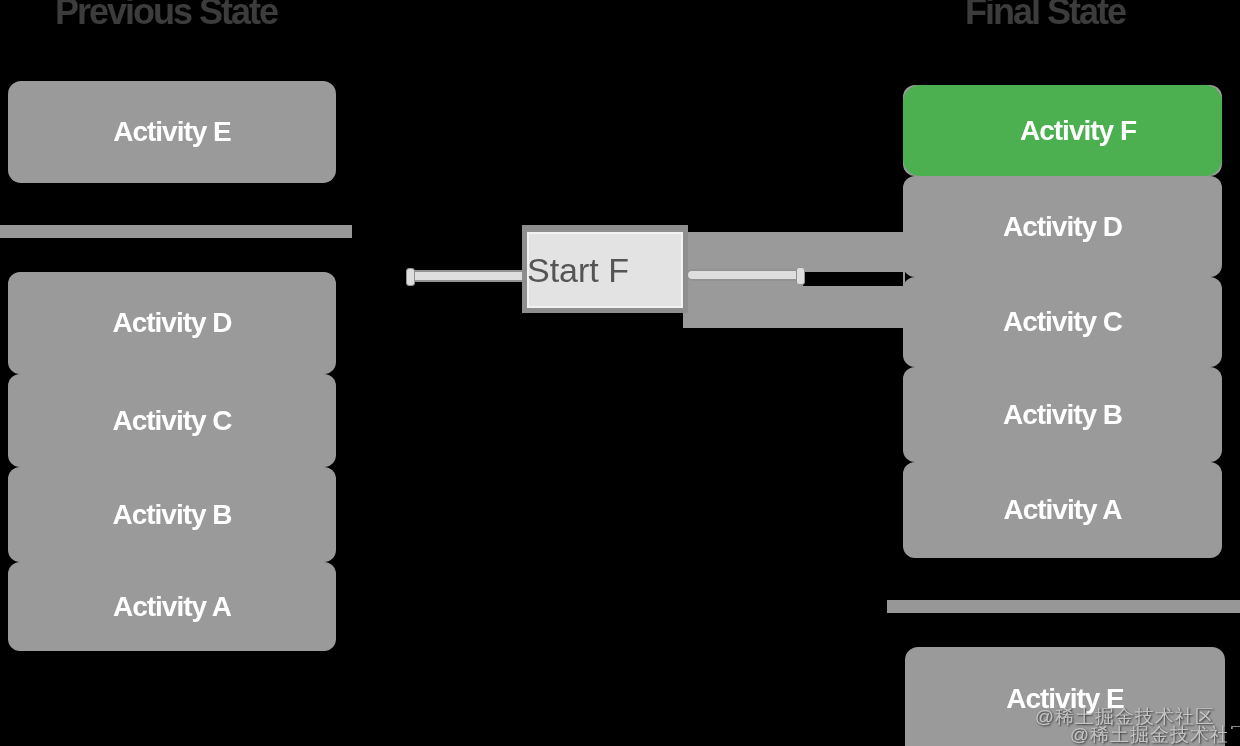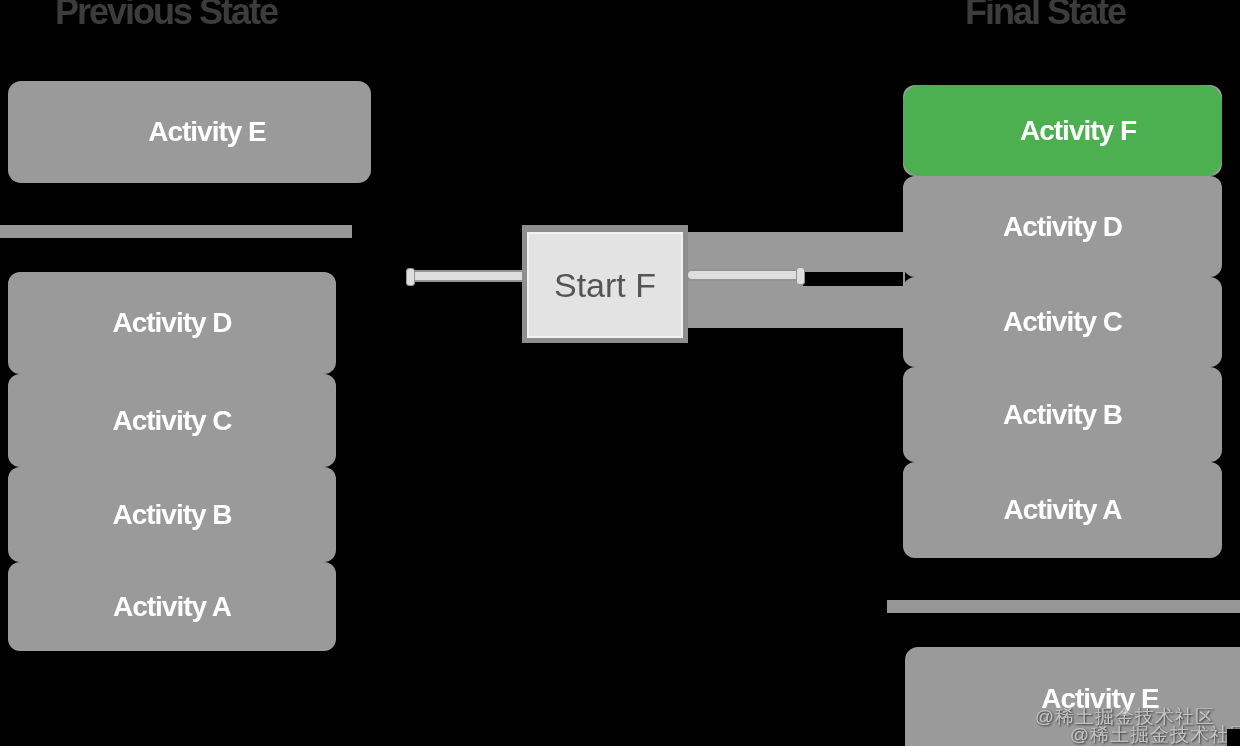--- a/index.html
+++ b/index.html
@@ -19,21 +19,21 @@
     font-weight:bold;
     letter-spacing:-2px;
     color:var(--title,#3c3c3c);
     white-space:nowrap;
     line-height:1;
   }
   
   .box{
     background:var(--box-gray,#9a9a9a);
     border-radius:13px;
-    display:flex;align-items:center;justify-content:center;padding-left:35px;
+    display:flex;align-items:center;justify-content:center;
   }
   .stack{position:absolute;display:flex;flex-direction:column;}
   .stack .row{
     background:var(--box-gray,#9a9a9a);
     border-radius:12px;
     position:relative;
     display:flex;align-items:center;justify-content:center;
   }
   .row-inner-green{
     position:absolute;inset:0;
@@ -77,27 +77,27 @@
   .line-cap{
     position:absolute;
     width:7px;height:16px;
     background:var(--line-fill,#dedede);
     border:1px solid var(--line-border,#939393);
     border-radius:3px;
     z-index:3;
   }
   .start-box{
     position:absolute;
-    left:522px;top:225px;width:166px;height:118px;
+    left:522px;top:225px;width:166px;height:88px;
     box-sizing:border-box;
     background:var(--start-fill,#e3e3e3);
     border:5px solid var(--start-border,#8e8e8e);
     border-top-width:7px;
     box-shadow:inset 0 0 0 2px rgba(255,255,255,.55);
-    display:flex;align-items:center;justify-content:center;
+    display:flex;align-items:center;
     z-index:4;
   }
   .start-label{
     color:var(--start-text,#555555);
     font-size:34px;
     letter-spacing:0px;
     white-space:nowrap;
   }
   
   .watermark{

